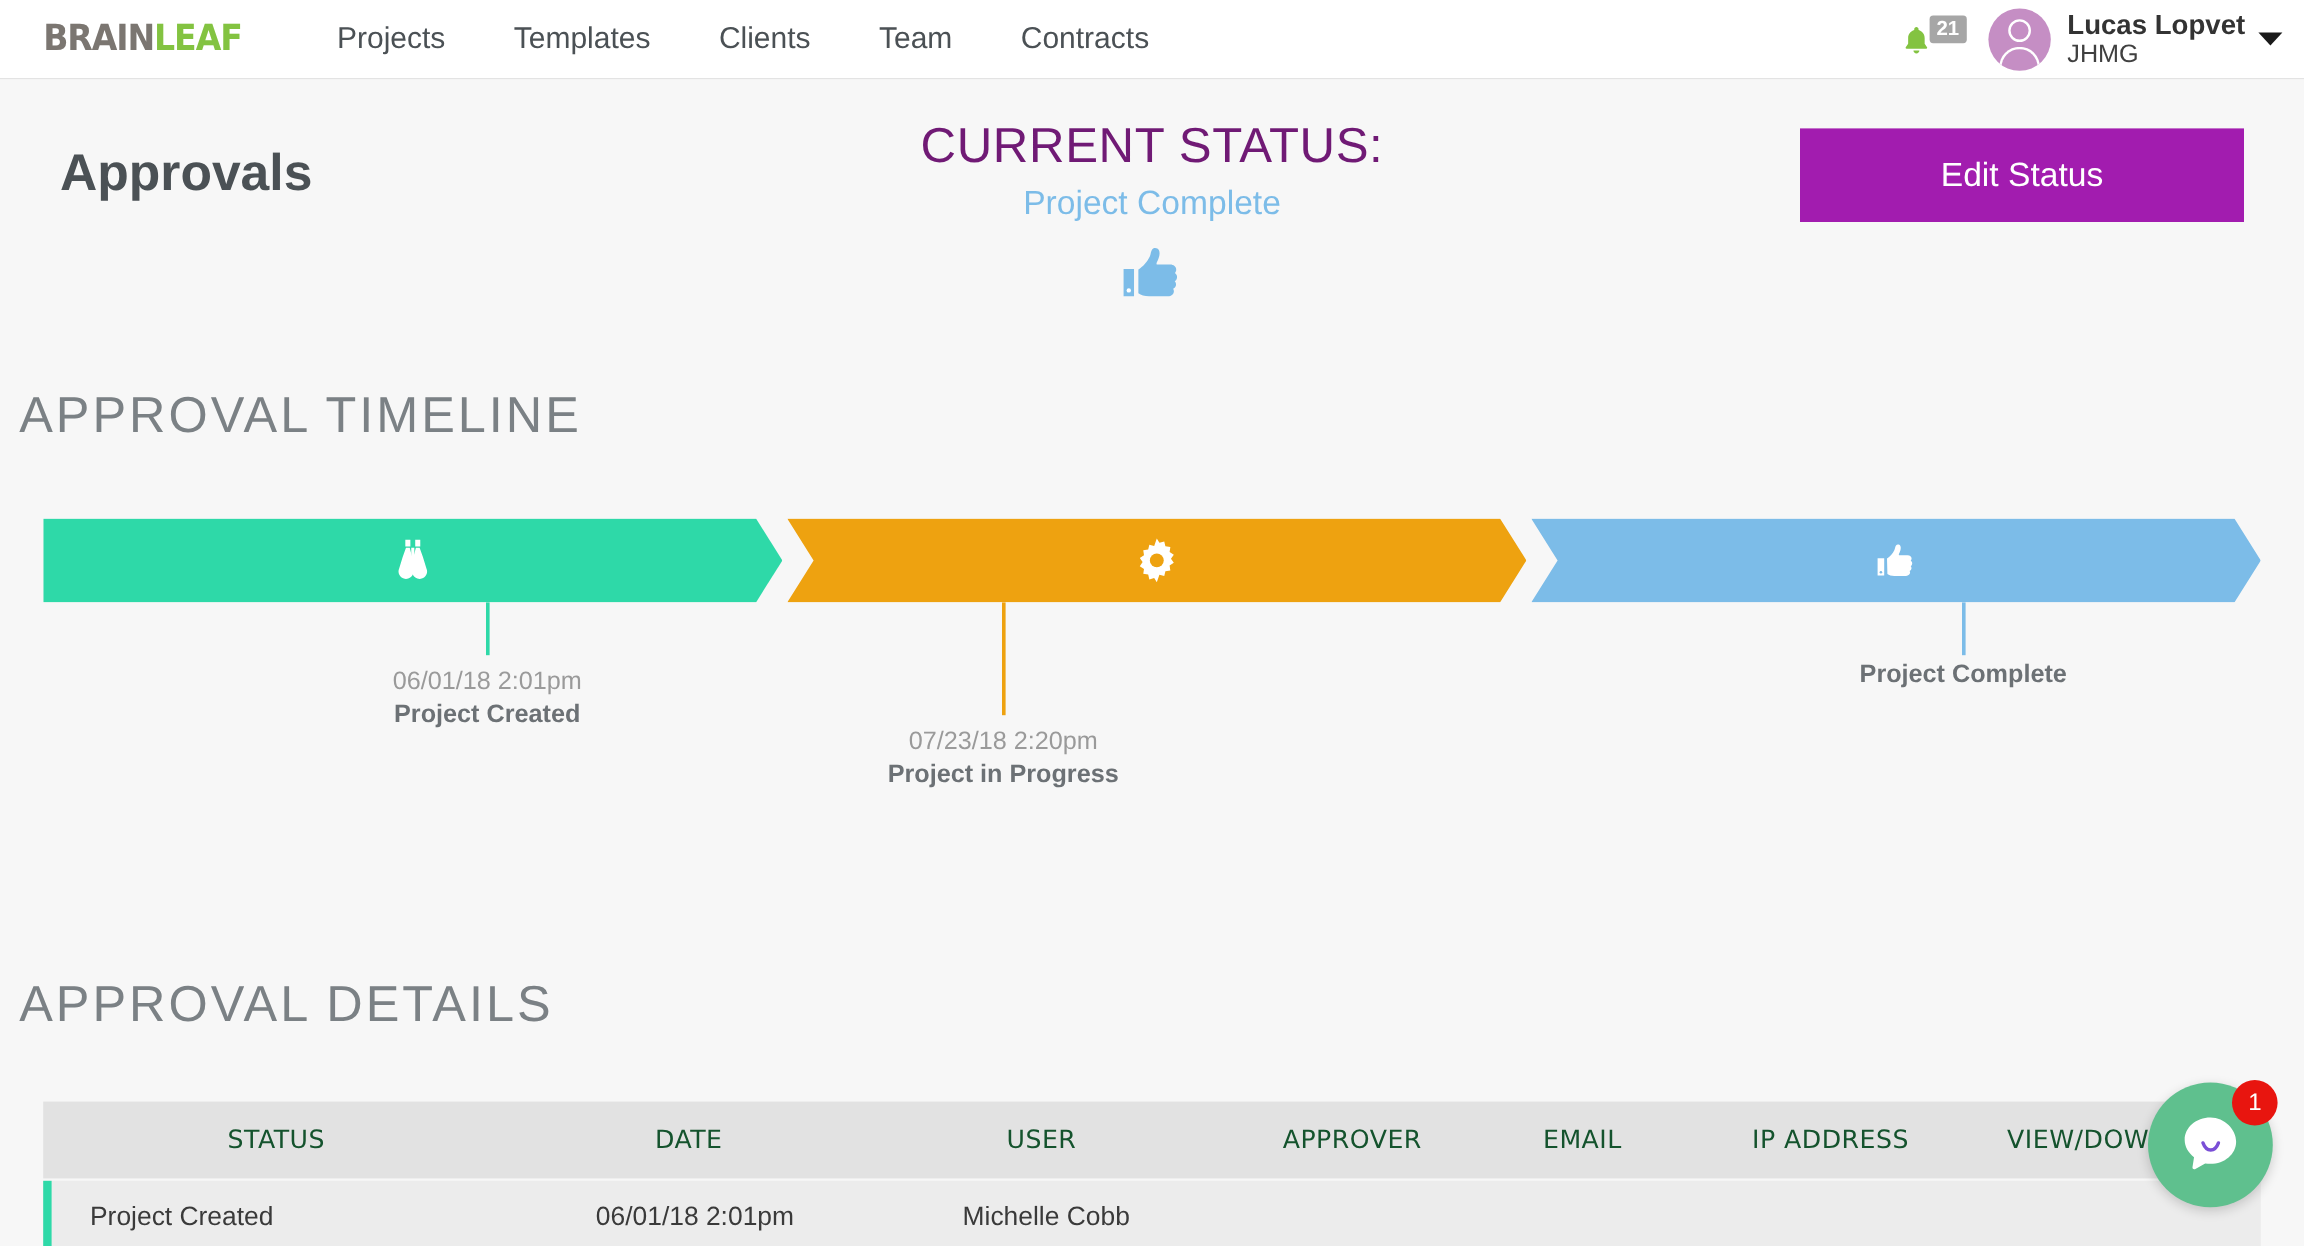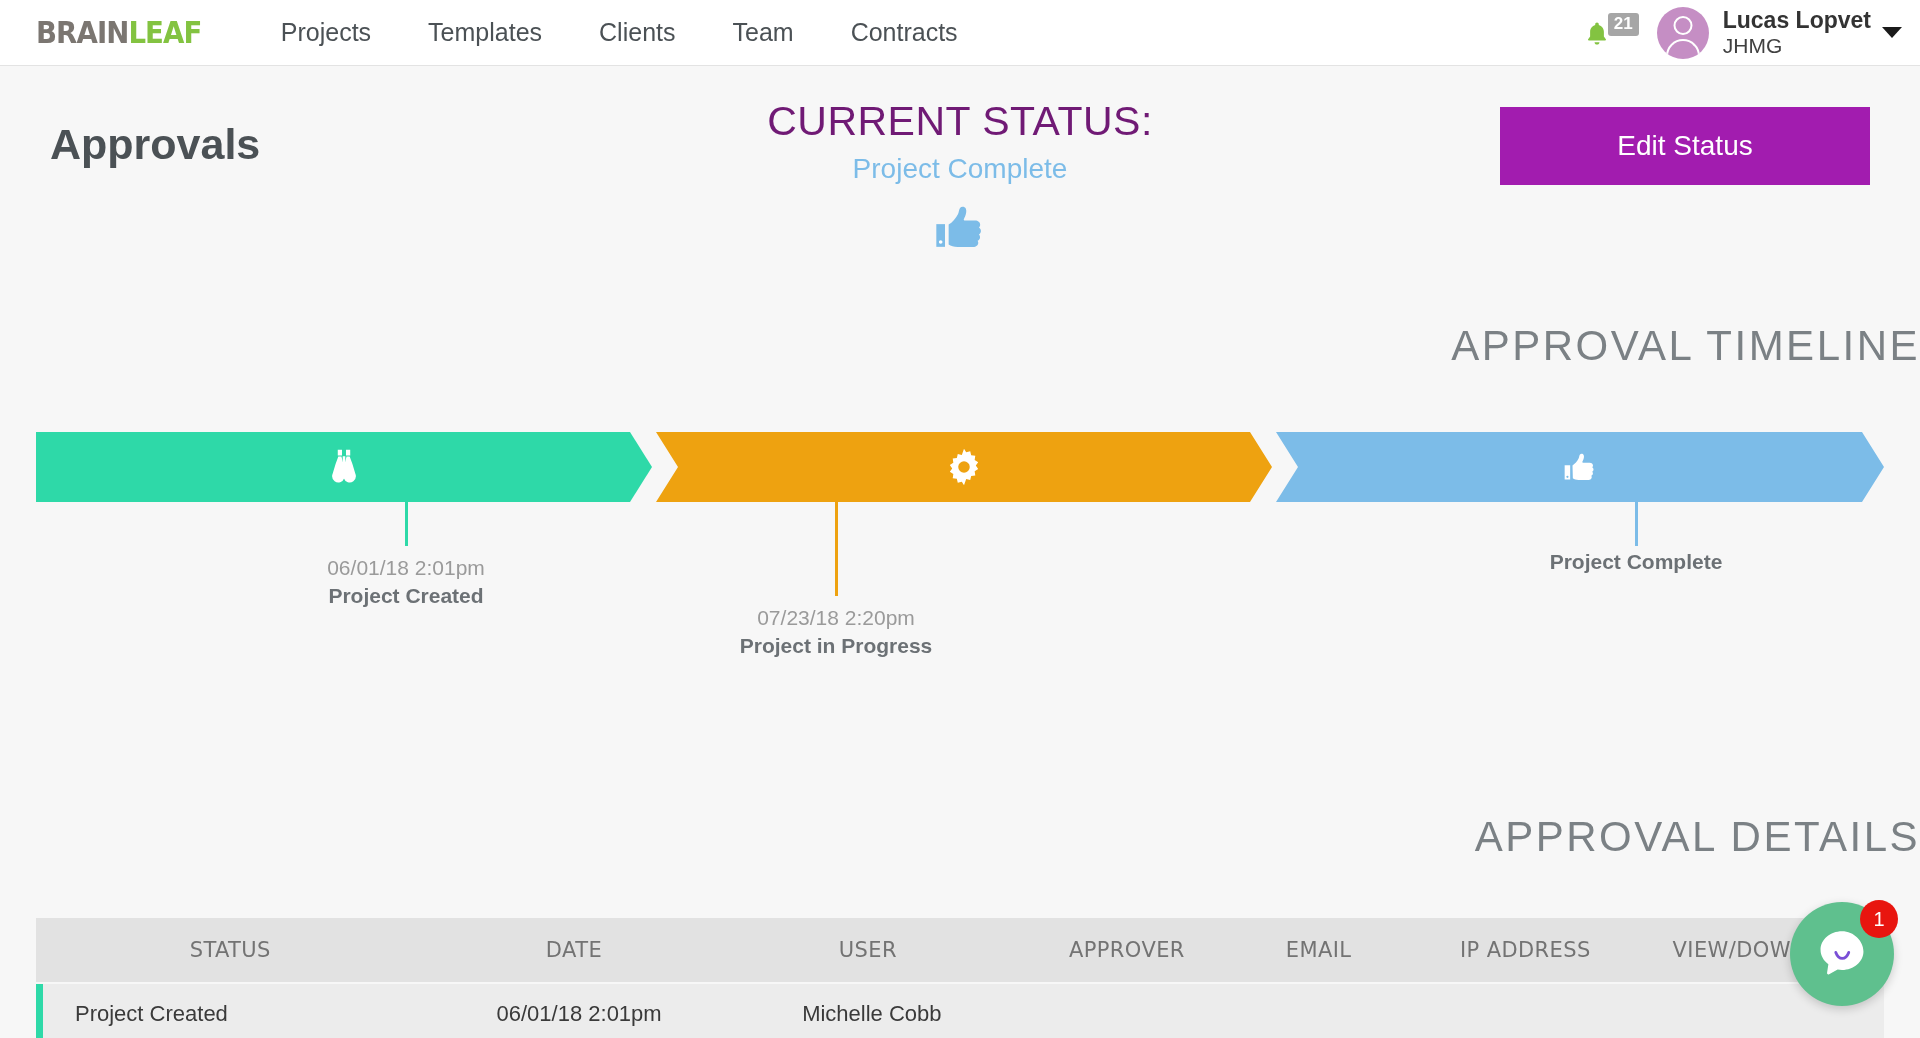--- a/index.html
+++ b/index.html
@@ -115,21 +115,21 @@
     width: 370px; height: 78px;
     background: #a21caf; color: #ffffff;
     font-size: 28px;
     display: flex; align-items: center; justify-content: center;
     cursor: pointer; border: none;
     font-family: "Liberation Sans", sans-serif;
   }
 
   
   .section-h {
-    position: absolute; left: 0; width: 1920px; text-align: right;
+    position: absolute; left: 0; width: 1920px; text-align: left;
     font-size: 42px; font-weight: 300; color: #7b8185;
     letter-spacing: 2.5px;
     padding-left: 16px;
   }
   #h-timeline { top: 322px; }
   #h-details  { top: 813px; }
 
   
   .timeline { position: absolute; left: 36px; top: 432px; width: 1848px; height: 70px; }
   .seg {
@@ -161,21 +161,21 @@
 
   
   .details-table {
     position: absolute; left: 36px; top: 918px; width: 1848px;
   }
   .thead {
     display: flex; align-items: center;
     height: 64px; background: #e2e2e2;
   }
   .th {
-    font-size: 21px; color: #737373; font-weight: 400;
+    font-size: 21px; color: #14532d; font-weight: 400;
     letter-spacing: 0.4px; text-align: center;
     font-family: "DejaVu Sans", sans-serif;
   }
   .trow {
     display: flex; align-items: center;
     height: 60px; background: #ececec;
     border-left: 7px solid #2ed9a8;
     margin-top: 2px;
   }
   .td { font-size: 22px; color: #3a3a3a; text-align: center; }

